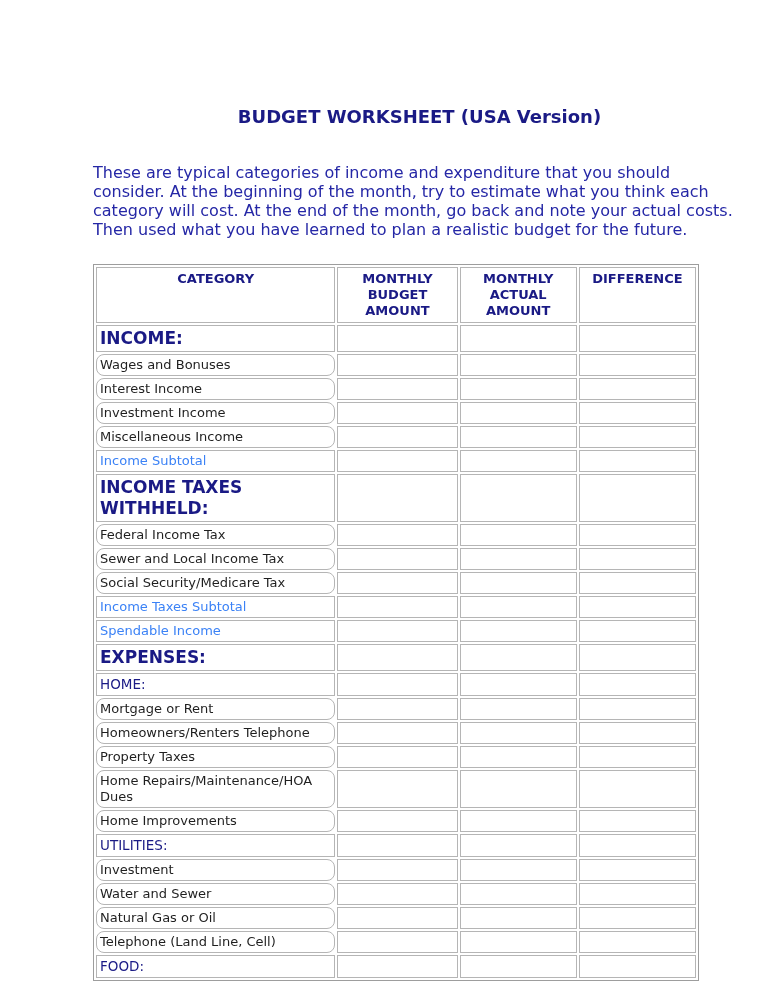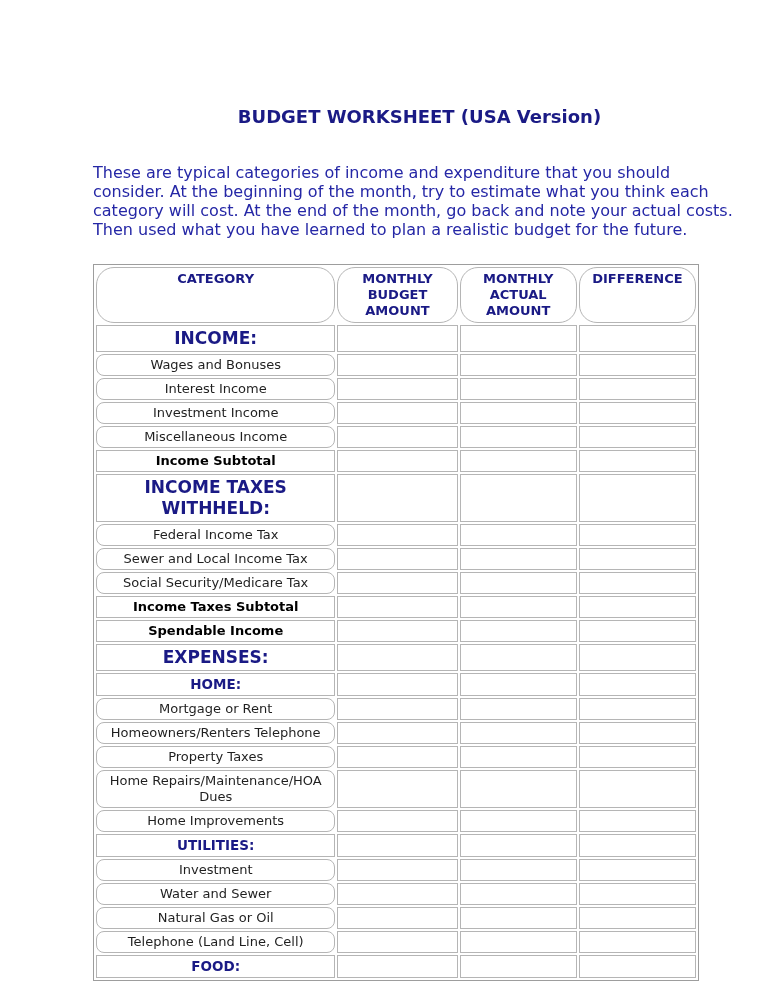--- a/index.html
+++ b/index.html
@@ -52,50 +52,49 @@
   }
   th {
     font-size: 13px;
     font-weight: bold;
     color: #1a1a85;
     text-align: center;
     vertical-align: top;
     padding: 3px 2px;
     height: 53px;
     line-height: 16px;
-    border-radius: 18px;
   }
   td.cat-cell {
-    text-align: center;
+    text-align: left;
     vertical-align: middle;
     padding: 2px 3px;
   }
   td.amount-cell { padding: 2px 3px; }
   tr.item .cat-cell {
     font-size: 13px;
     line-height: 16px;
     color: #1f1f1f;
     border-radius: 8px;
   }
   tr.subtotal .cat-cell {
     font-size: 13px;
     line-height: 16px;
-    font-weight: bold;
-    color: #000000;
+    font-weight: normal;
+    color: #3b82f6;
   }
   tr.section .cat-cell {
     font-size: 17px;
     line-height: 21px;
     font-weight: bold;
     color: #1a1a85;
   }
   tr.subsection .cat-cell {
     font-size: 13.5px;
     line-height: 17px;
-    font-weight: bold;
+    font-weight: normal;
     color: #1a1a85;
   }
 </style>
 </head>
 <body>
 
 <div class="page">
   <div class="content">
 
     <h1 class="doc-title">BUDGET WORKSHEET (USA Version)</h1>

